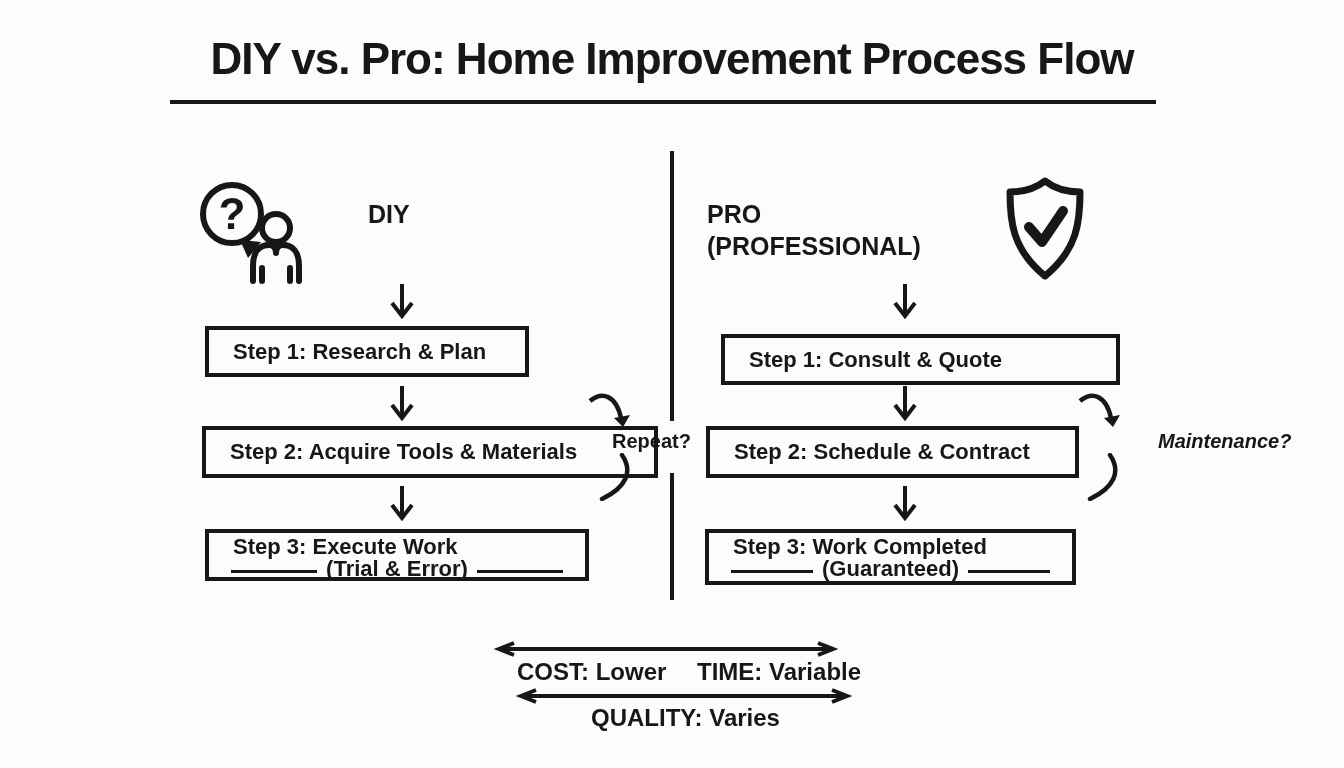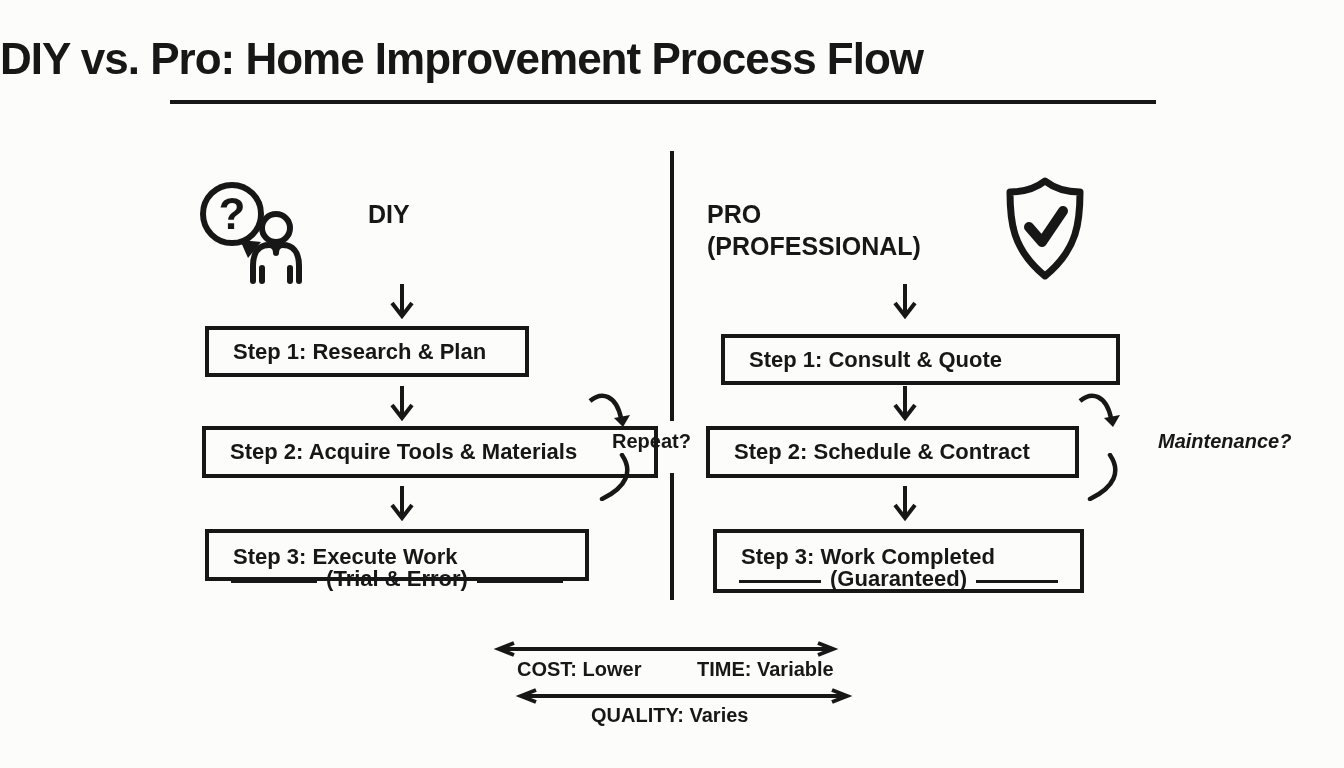--- a/index.html
+++ b/index.html
@@ -1,20 +1,20 @@
 <!DOCTYPE html>
 <html><head>
 <meta charset="utf-8">
 <style>
   * { margin:0; padding:0; box-sizing:border-box; }
   html,body { width:1344px; height:768px; }
   body { font-family:"Liberation Sans", sans-serif; background:#fcfcfb; color:#171717; overflow:hidden; }
   .page { position:relative; width:1344px; height:768px; background:#fcfcfb; }
 
-  .title { position:absolute; left:0; right:0; top:34px; text-align:left;
+  .title { position:absolute; left:0; right:0; top:34px; text-align:center;
            font-size:44px; font-weight:700; letter-spacing:-1px; color:#171717; }
   .title-rule { position:absolute; left:170px; top:100px; width:986px; height:4px; background:#171717; }
 
   .divider-seg { position:absolute; left:670px; width:4px; background:#171717; }
   .divider-top { top:151px; height:270px; }
   .divider-bottom { top:473px; height:127px; }
 
   .col-heading { position:absolute; font-size:25px; font-weight:700; line-height:32px; white-space:pre; }
   .heading-diy { left:368px; top:198px; }
   .heading-pro { left:707px; top:198px; }
@@ -27,34 +27,34 @@
 
   .step-box { position:absolute; border:4px solid #171717; background:transparent;
               display:flex; align-items:center; font-size:22px; font-weight:700; }
   .step-box .lbl { padding-left:24px; white-space:nowrap; }
 
   .diy-box1 { left:205px; top:326px; width:324px; height:51px; }
   .diy-box2 { left:202px; top:426px; width:456px; height:52px; }
   .diy-box3 { left:205px; top:529px; width:384px; height:52px; }
   .pro-box1 { left:721px; top:326px; width:399px; height:51px;margin-top:8px; }
   .pro-box2 { left:706px; top:426px; width:373px; height:52px; }
-  .pro-box3 { left:705px; top:529px; width:371px; height:64px;margin-left:8px; }
+  .pro-box3 { left:705px; top:529px; width:371px; height:56px; }
 
-  .step-box.two-line { display:block; padding-top:12px; }
+  .step-box.two-line { display:block; padding-top:2px; }
   .two-line .lbl { display:block; line-height:23px; }
   .sub-row { display:flex; align-items:center; padding:0 22px; line-height:22px; }
   .sub-row .rule { flex:1; height:3px; background:#171717; transform:translateY(2px); }
   .sub-row .sub-lbl { padding:0 9px; white-space:nowrap; font-weight:700; font-size:22px; }
 
   .loop-label { position:absolute; font-size:20px; font-weight:700; white-space:nowrap; }
   .repeat-label { left:612px; top:430px; }
   .maintenance-label { left:1158px; top:430px;font-style:italic; }
 
   .metric-arrow { position:absolute; }
-  .metric-label { position:absolute; font-size:20px; font-weight:700; white-space:nowrap; }
+  .metric-label { position:absolute; font-size:24px; font-weight:700; white-space:nowrap; }
   .cost-label { left:517px; top:658px; }
   .time-label { left:697px; top:658px; }
   .quality-label { left:591px; top:704px; }
 
   svg { display:block; }
 </style>
 </head>
 <body>
 
 <div class="page">

